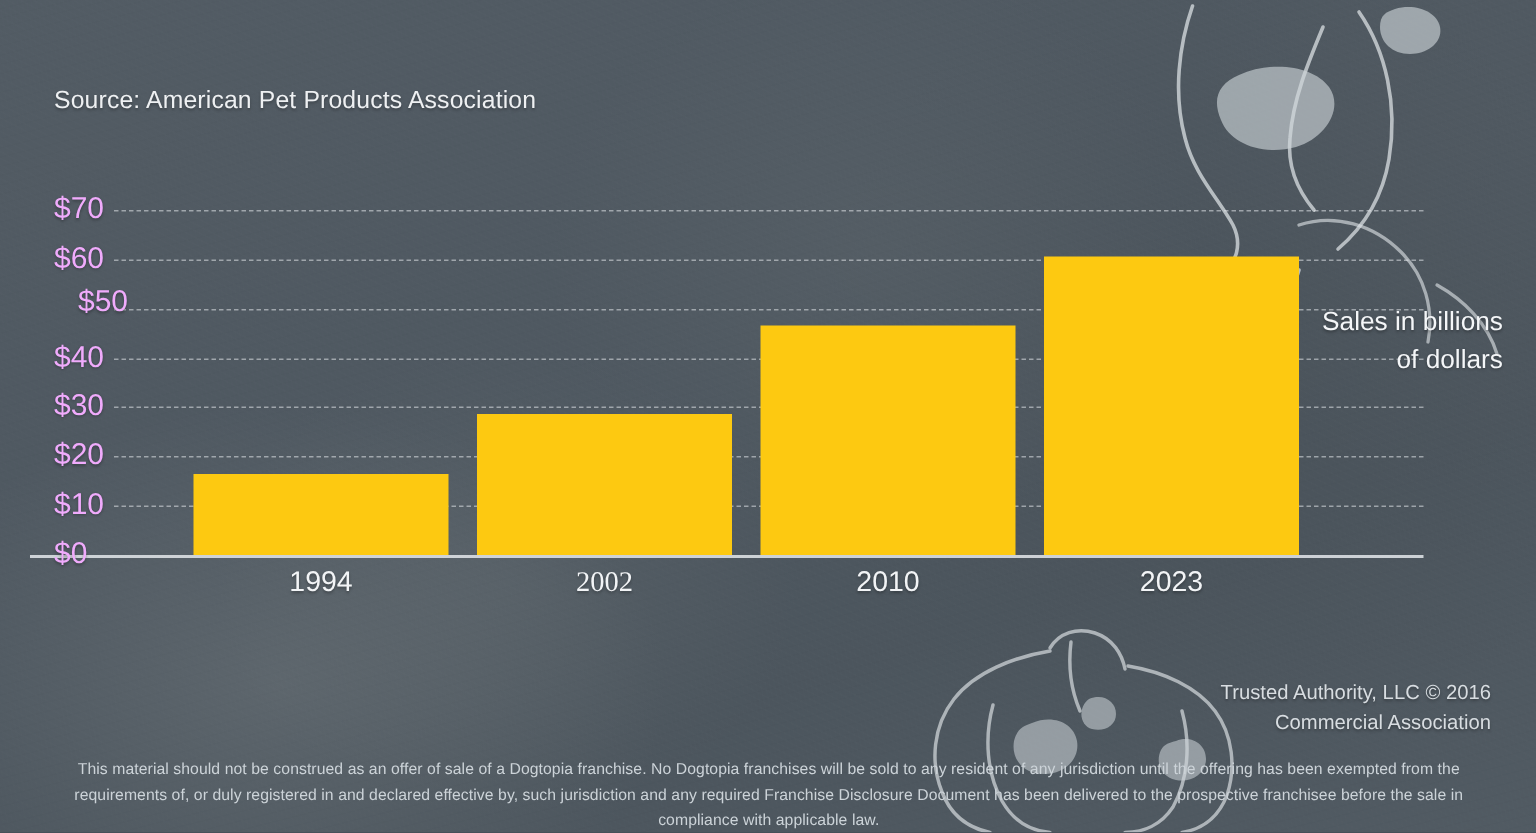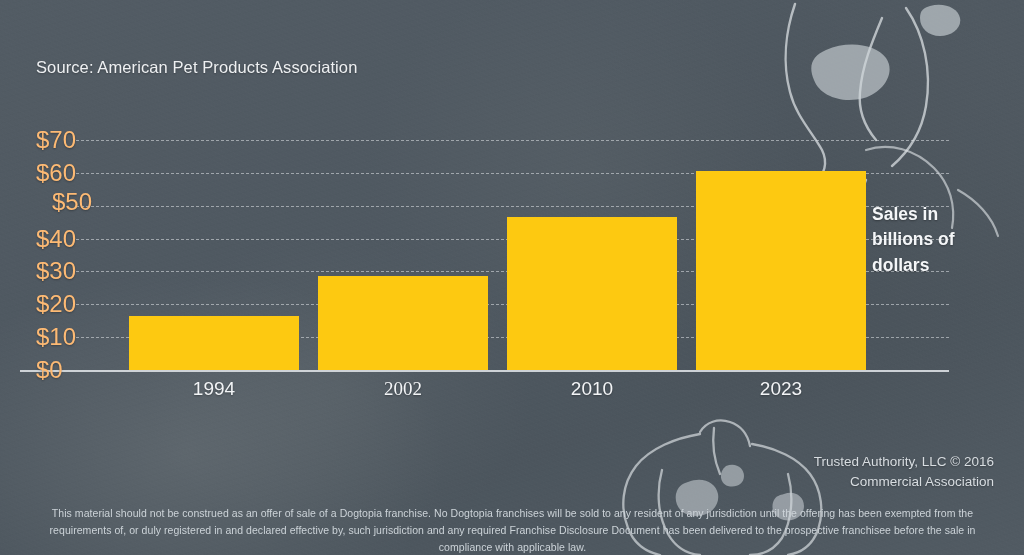--- a/index.html
+++ b/index.html
@@ -86,22 +86,22 @@
     width: 929px;
     top: 370px;
     height: 2px;
     background: rgba(228,232,235,0.85);
   }
   .ytick {
     position: absolute;
     left: 36px;
     width: 60px;
     text-align: left;
-    font-size: 24px;
-    color: #fdba74;
+    font-size: 20px;
+    color: #f0abfc;
     transform: translateY(-50%);
     text-shadow: 0 1px 2px rgba(0,0,0,.3);
   }
   .bar {
     position: absolute;
     background: #fdc911;
     bottom: 185px; 
   }
   .xtick {
     position: absolute;
@@ -111,23 +111,23 @@
     color: #f2f4f6;
     text-shadow: 0 1px 2px rgba(0,0,0,.3);
   }
 
   
   .side-caption {
     position: absolute;
     left: 872px;
     top: 202px;
     width: 130px;
-    text-align: left;
+    text-align: right;
     font-size: 17.5px;
-    font-weight: 700;
+    font-weight: 400;
     line-height: 1.45;
     color: #f4f6f8;
     text-shadow: 0 1px 2px rgba(0,0,0,.32);
   }
 
   
   .attribution {
     position: absolute;
     right: 30px;
     top: 452px;

